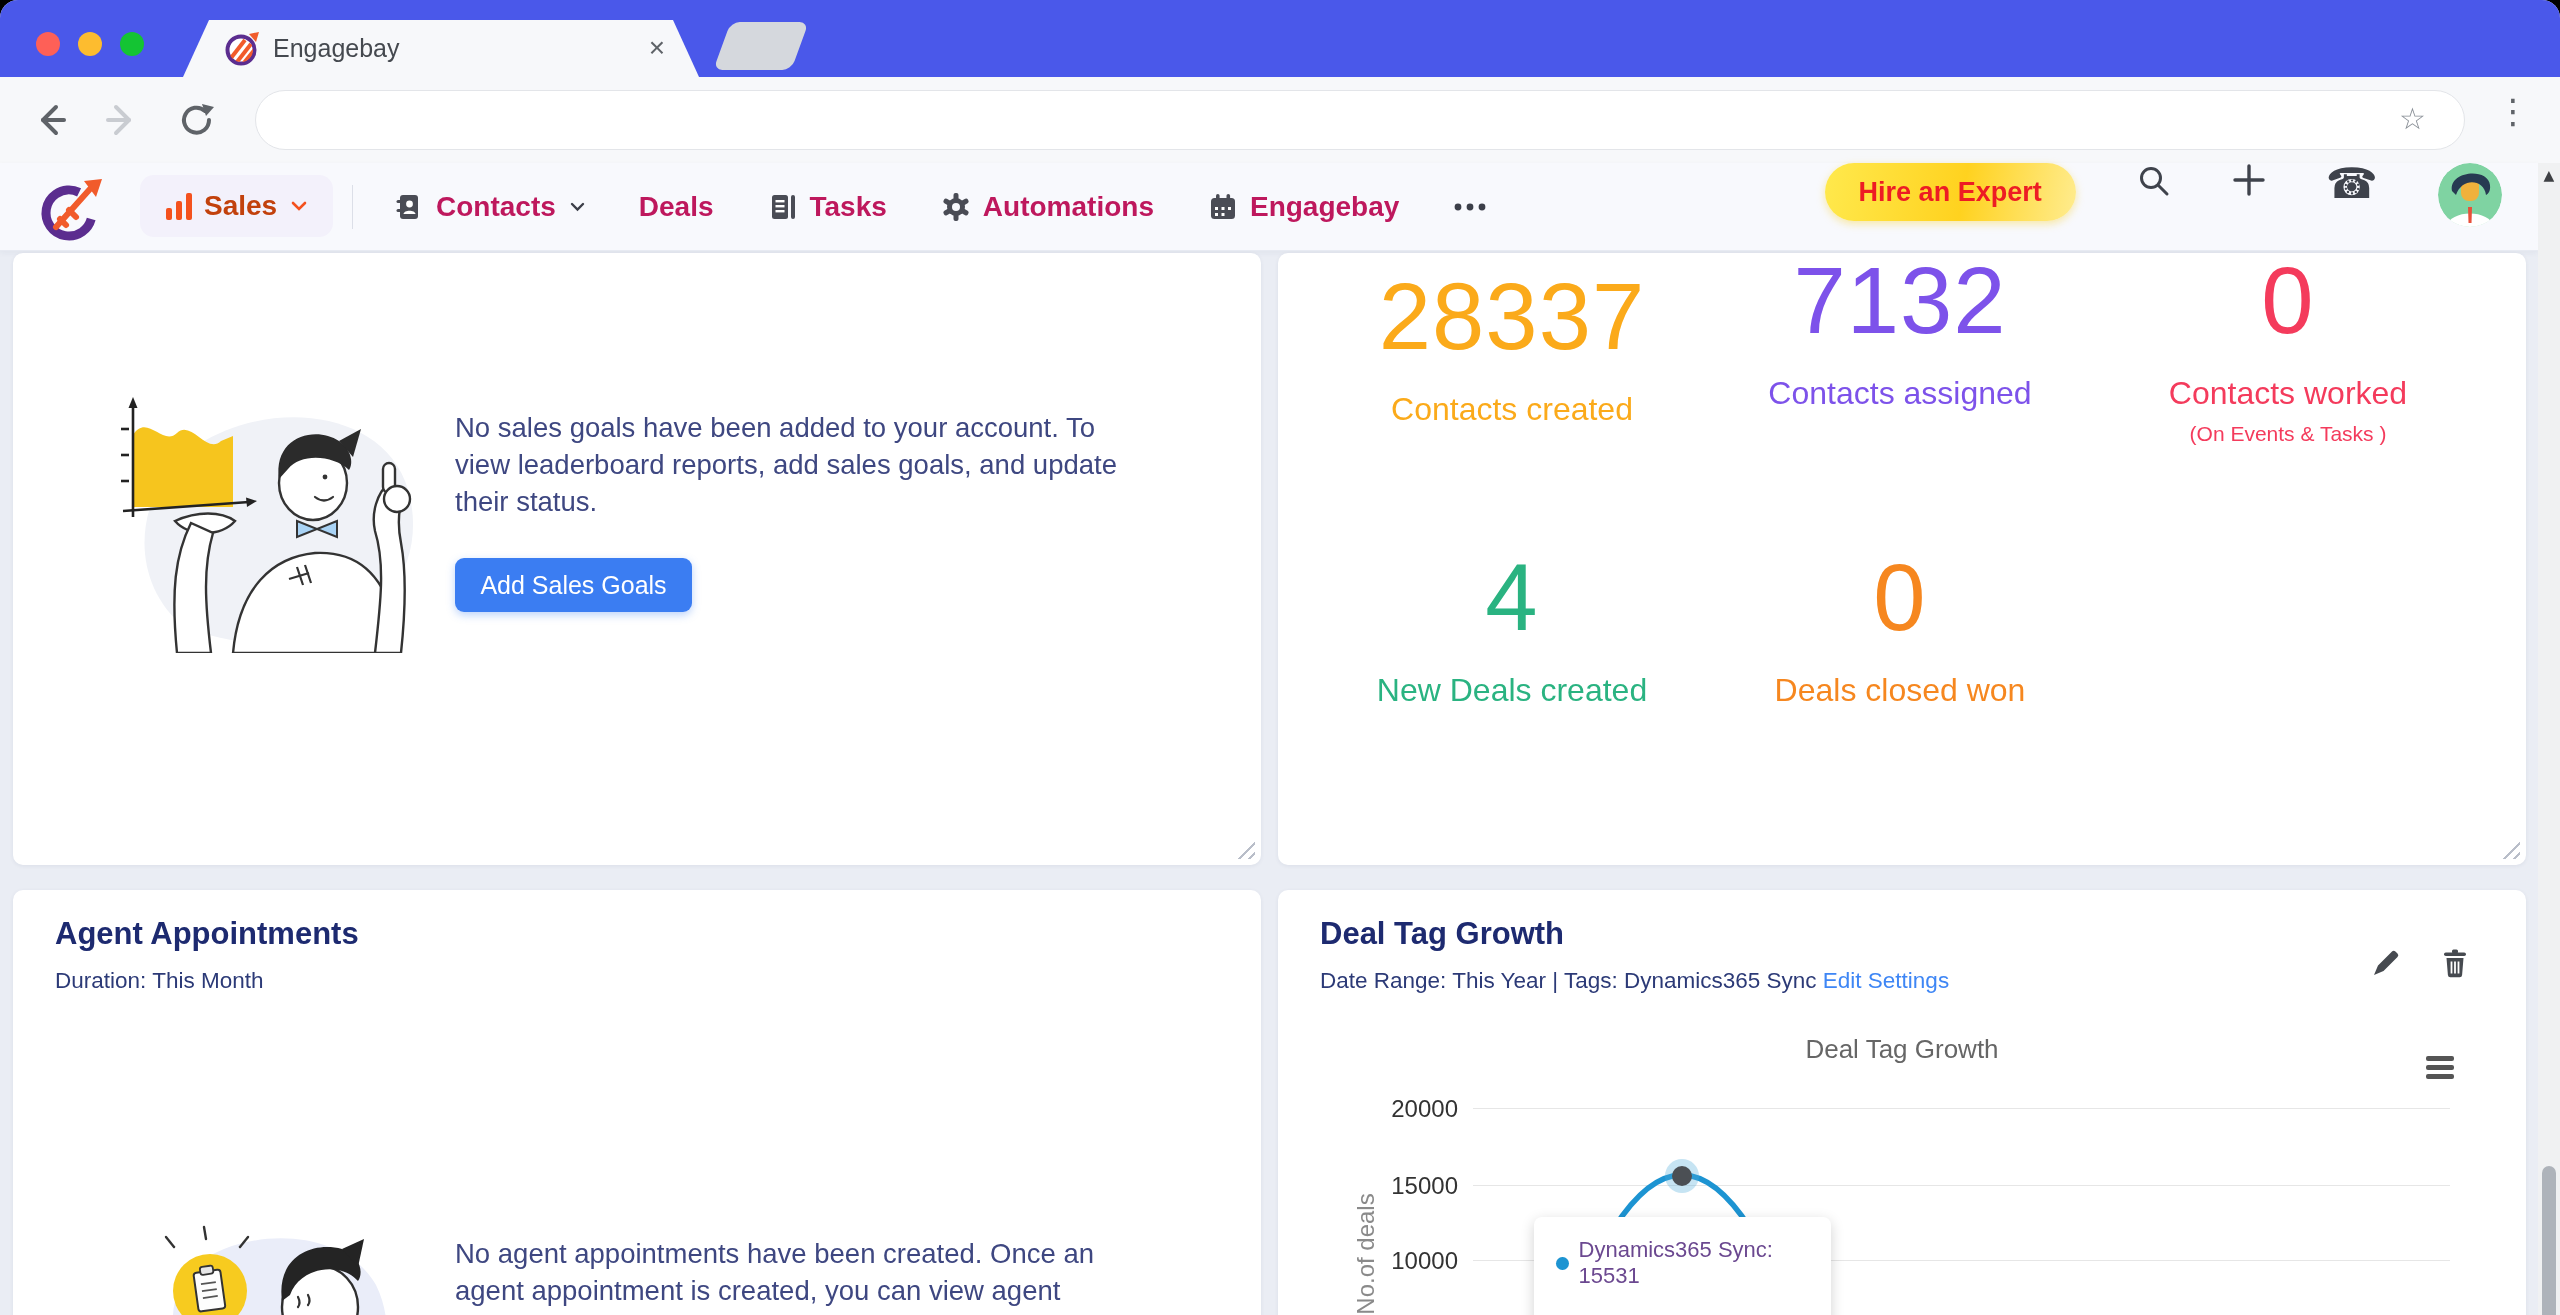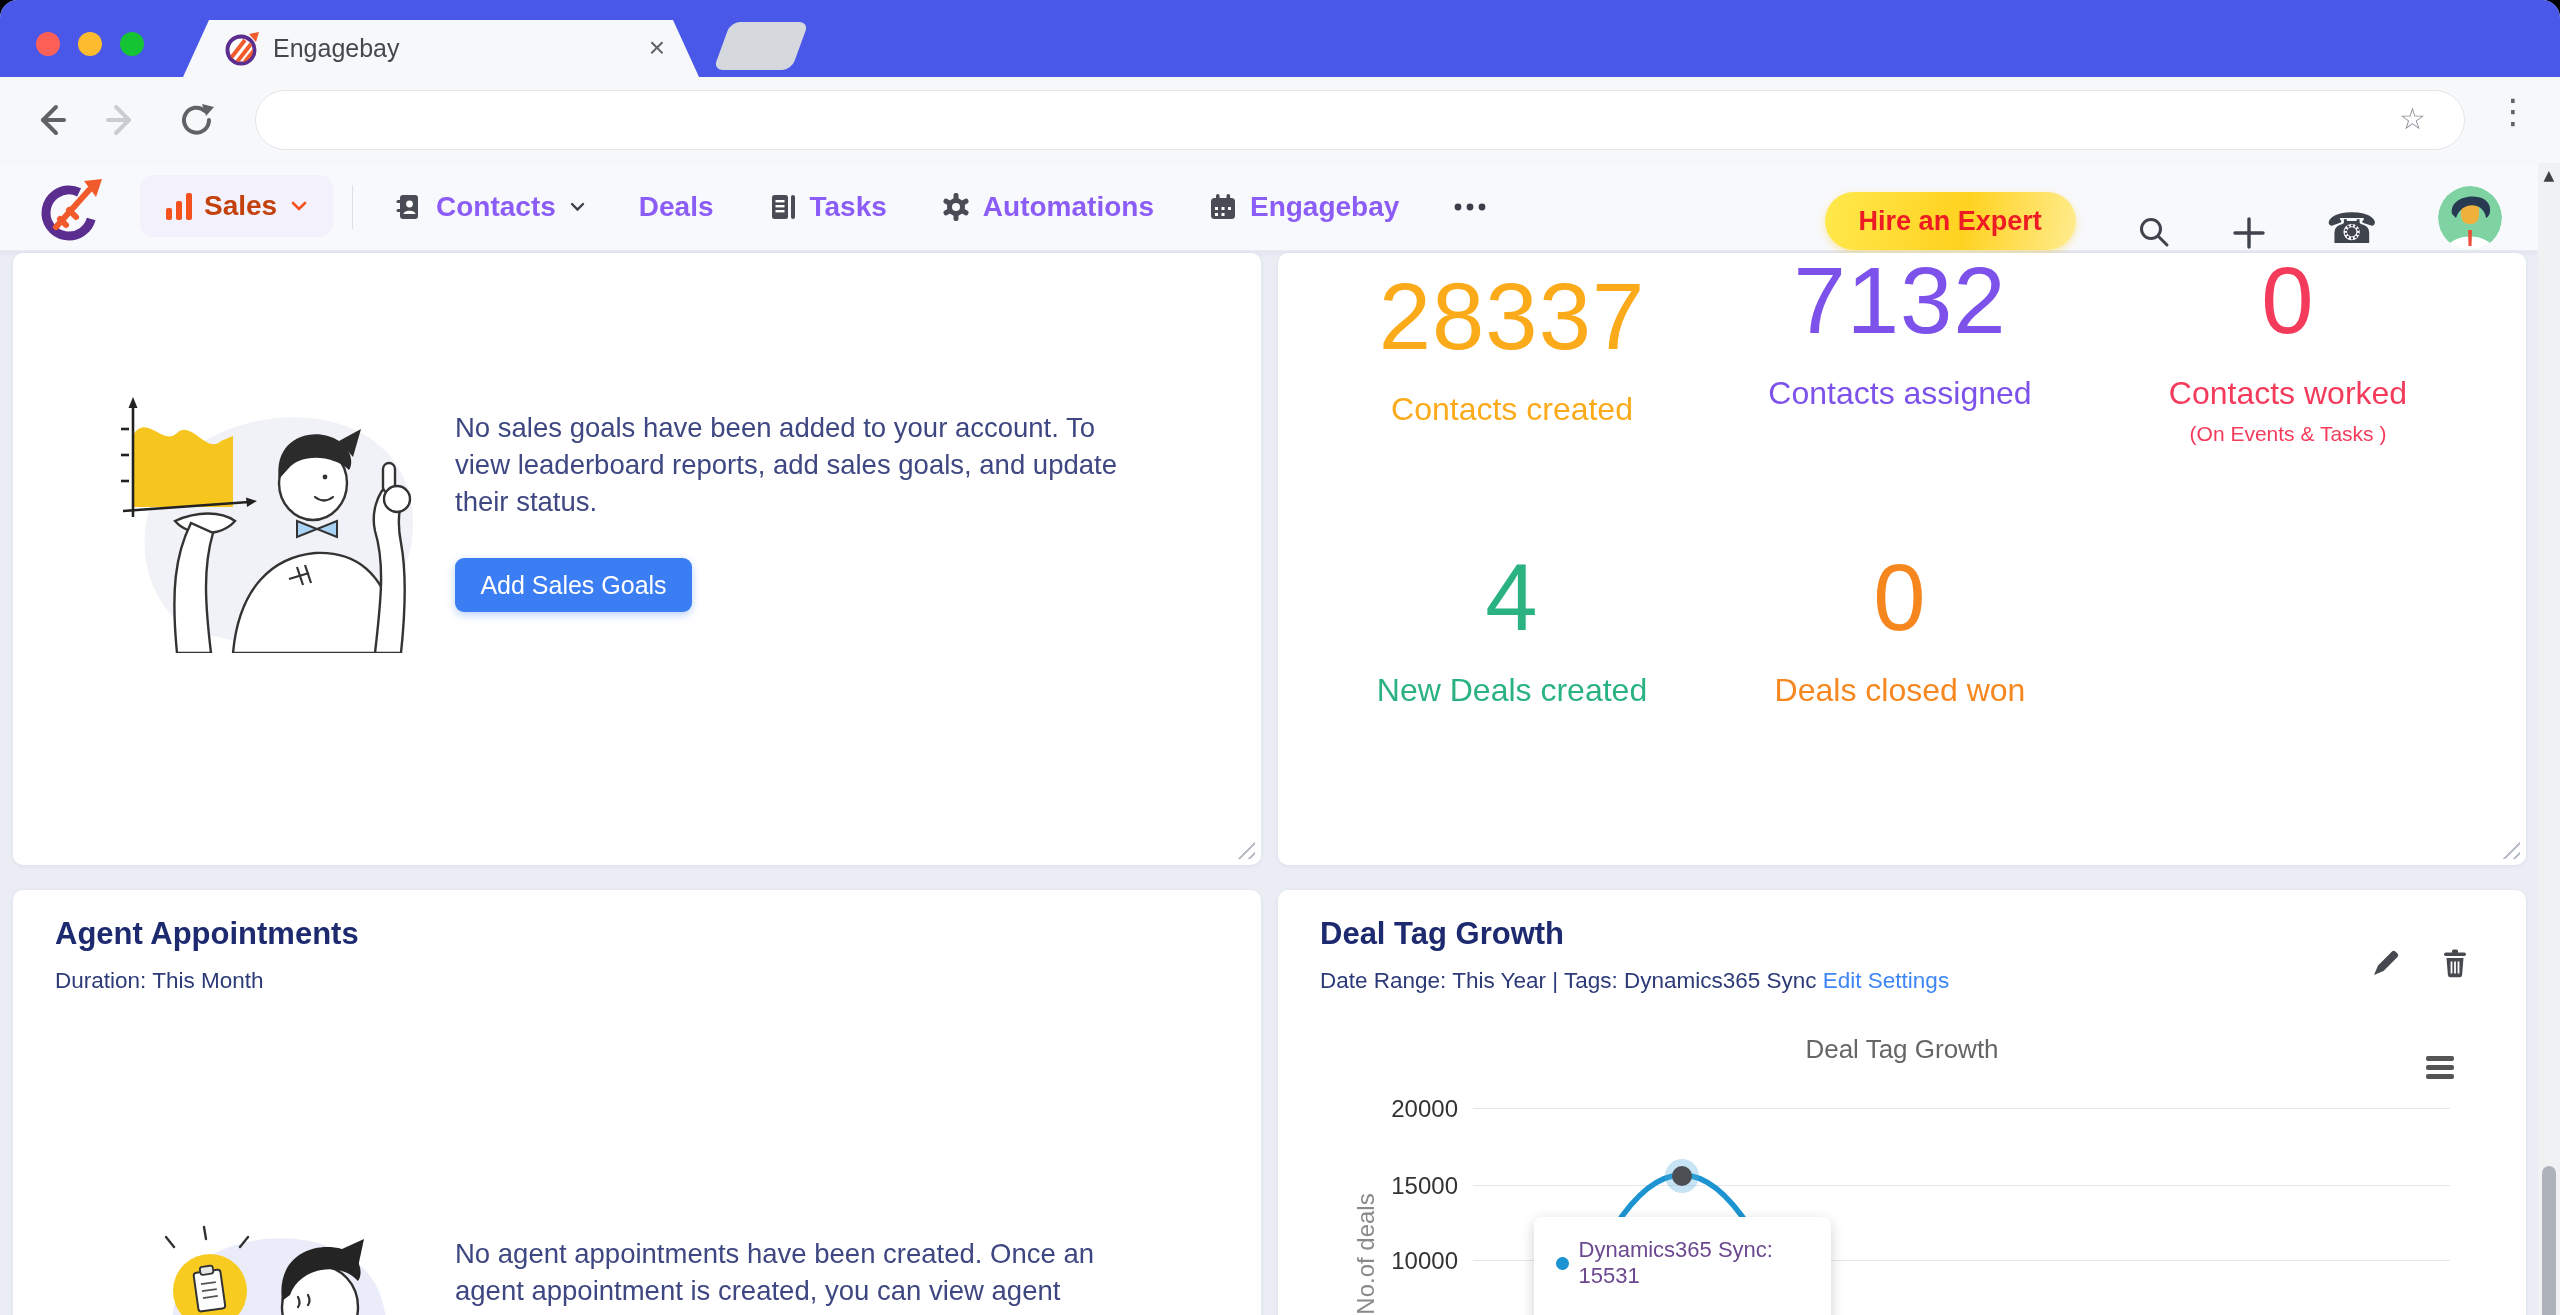--- a/index.html
+++ b/index.html
@@ -33,24 +33,24 @@
   .appheader{position:absolute;left:0;top:163px;width:2538px;height:87px;background:#f8f9fd;
              border-bottom:1px solid #e7eaf2;box-shadow:0 2px 6px rgba(40,50,90,.05);}
   .logo{position:absolute;left:36px;top:10px;}
   .sales-pill{position:absolute;left:140px;top:12px;height:62px;padding:0 26px;border-radius:14px;
               background:#f3f1fb;display:flex;align-items:center;gap:12px;color:#c2410c;
               font-size:28px;font-weight:700;cursor:pointer;}
   .bars-icon{display:flex;align-items:flex-end;gap:4px;height:28px;}
   .bars-icon i{display:block;width:6px;background:#f4511e;border-radius:2px;}
   .hdr-divider{position:absolute;left:352px;top:22px;width:1px;height:44px;background:#dcdfe8;}
   .mainnav{position:absolute;left:394px;top:0;height:87px;display:flex;align-items:center;gap:54px;}
-  .nav-item{display:flex;align-items:center;gap:12px;font-size:28px;font-weight:700;color:#8b5cf6;cursor:pointer;}
+  .nav-item{display:flex;align-items:center;gap:12px;font-size:28px;font-weight:700;color:#be185d;cursor:pointer;}
   .nav-ico{color:#4a4c55;display:inline-flex;}
   .chev{display:inline-flex;margin-left:2px;color:#3c3f49;}
-  .hdr-right{position:absolute;right:36px;top:0;height:87px;display:flex;align-items:flex-end;gap:60px;}
+  .hdr-right{position:absolute;right:36px;top:0;height:87px;display:flex;align-items:flex-start;gap:60px;}
   .hire{height:58px;padding:0 34px;border-radius:29px;display:flex;align-items:center;
         background:linear-gradient(100deg,#ffe94d 0%,#ffd21f 55%,#ffec8f 100%);
         color:#ed1c24;font-size:27px;font-weight:800;cursor:pointer;box-shadow:0 3px 8px rgba(250,200,0,.35);}
   .hicon{color:#3f434c;display:inline-flex;cursor:pointer;}
   .phone-glyph{font-family:"DejaVu Sans",sans-serif;font-size:42px;line-height:42px;color:#3f434c;}
 
   
   .card{position:absolute;background:#fff;border-radius:10px;box-shadow:0 1px 4px rgba(30,40,80,.07);}
   .card-sales{left:13px;top:253px;width:1248px;height:612px;}
   .card-metrics{left:1278px;top:253px;width:1248px;height:612px;}

